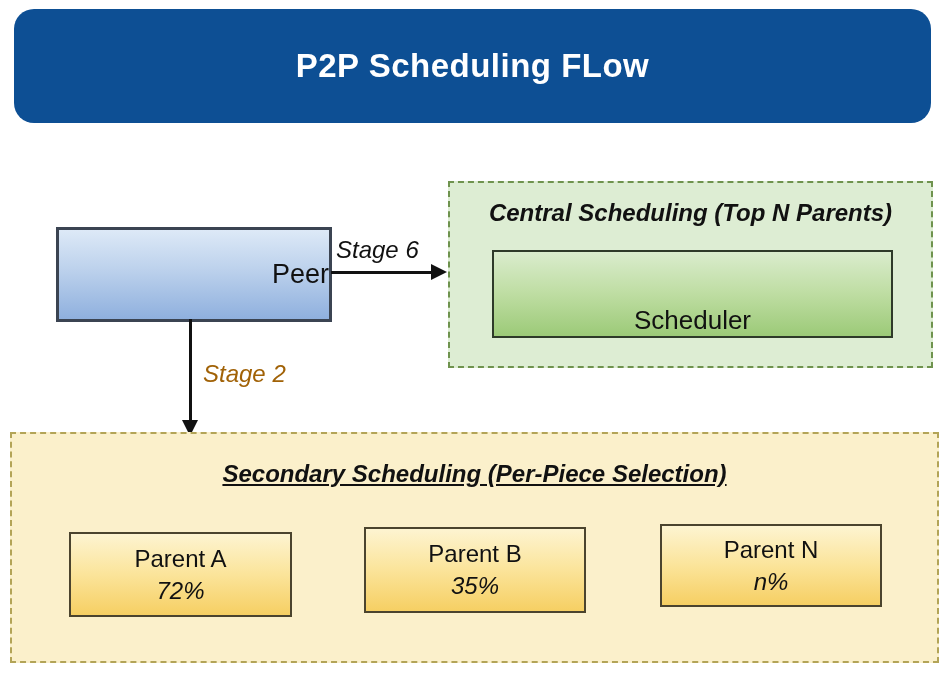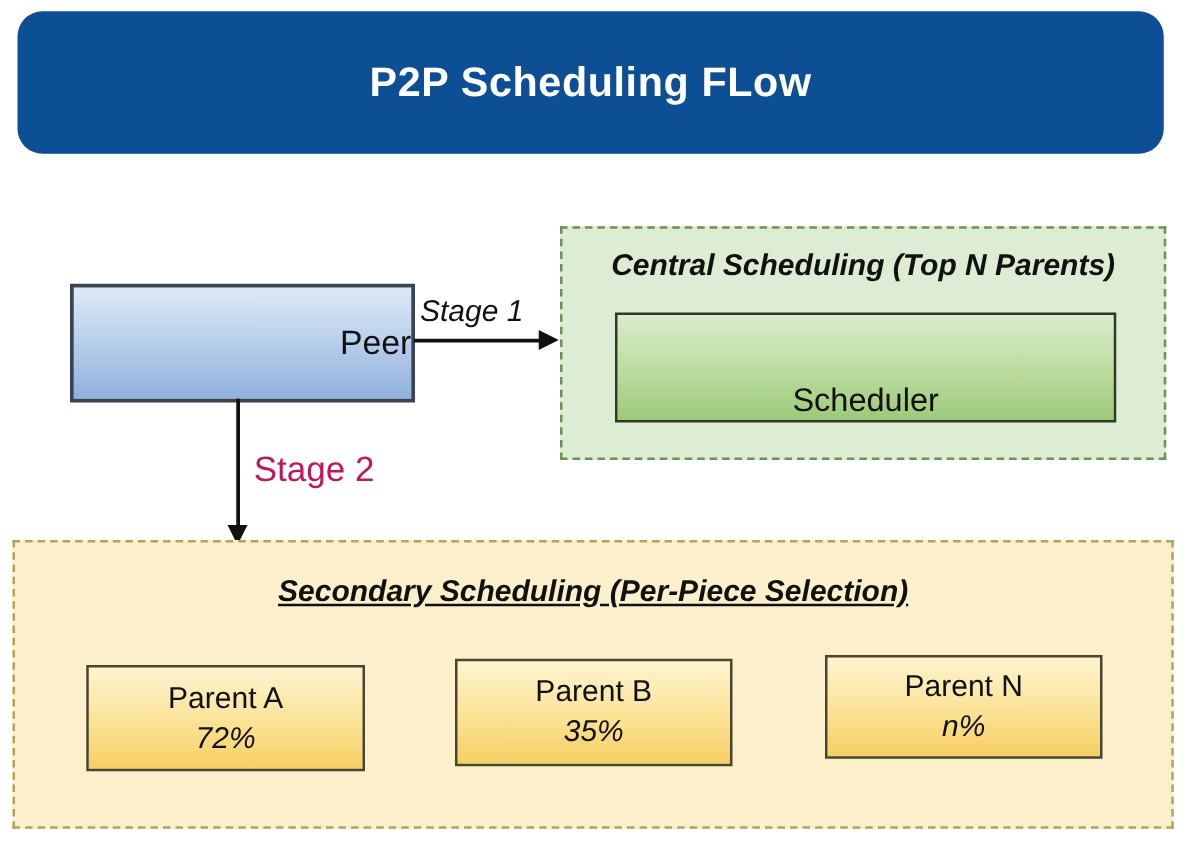--- a/index.html
+++ b/index.html
@@ -83,22 +83,23 @@
     position: absolute;
     left: 182px; top: 420px;
     width: 0; height: 0;
     border-top: 16px solid #111111;
     border-left: 8.5px solid transparent;
     border-right: 8.5px solid transparent;
   }
   .stage2-label {
     position: absolute;
     left: 203px; top: 360px;
-    font-size: 28px;
-    color: #be185d;
+    font-size: 24px;
+    font-style: italic;
+    color: #a16207;
     white-space: nowrap;
   }
 
   
   .central-container {
     position: absolute;
     left: 448px; top: 181px;
     width: 481px; height: 183px;
     background: #ddedd3;
     border: 2.5px dashed #6f934e;
@@ -176,21 +177,21 @@
 <div class="canvas">
 
   <div class="header-banner">
     <div class="header-title">P2P Scheduling FLow</div>
   </div>
 
   <div class="peer-box">
     <span class="peer-label">Peer</span>
   </div>
 
-  <div class="stage1-label">Stage 1</div>
+  <div class="stage1-label">Stage 6</div>
   <div class="stage1-line"></div>
   <div class="stage1-head"></div>
 
   <div class="stage2-label">Stage 2</div>
   <div class="stage2-line"></div>
   <div class="stage2-head"></div>
 
   <div class="central-container">
     <div class="central-title">Central Scheduling (Top N Parents)</div>
     <div class="scheduler-box">

